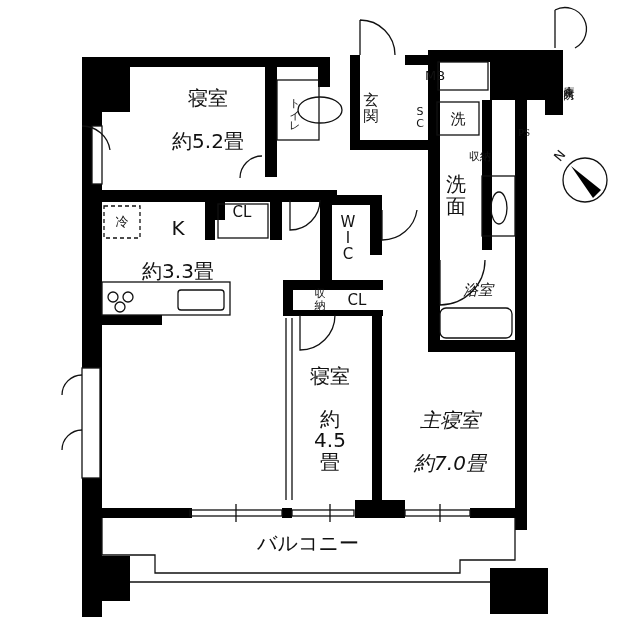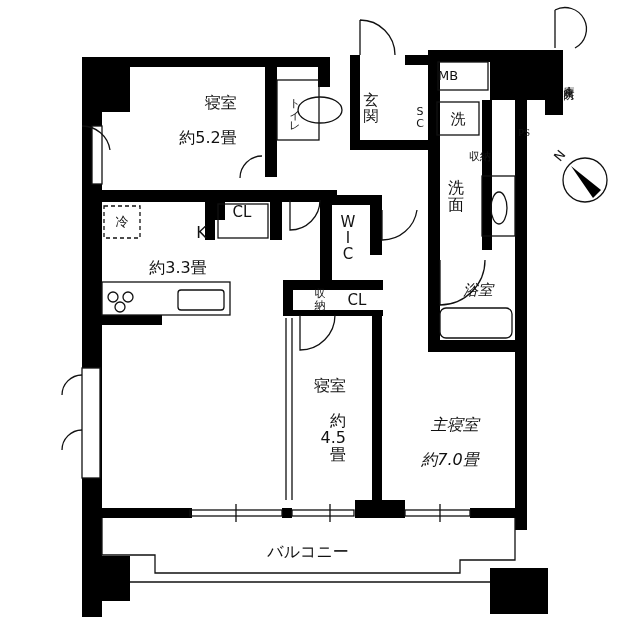--- a/index.html
+++ b/index.html
@@ -1,19 +1,19 @@
 <!DOCTYPE html>
 <html><head>
 <meta charset="utf-8">
 <style>
   html, body { margin: 0; padding: 0; background: #ffffff; }
   body { width: 640px; height: 640px; position: relative; overflow: hidden; font-family: "DejaVu Sans", "Liberation Sans", sans-serif; }
   #plan { position: absolute; left: 0; top: 0; width: 640px; height: 640px; }
   .lbl { position: absolute; color: #111; text-align: center; white-space: pre-line; line-height: 1.08; transform: translate(-50%, -50%); }
-  .lbl-lg { font-size: 16px; text-align: right; }
+  .lbl-lg { font-size: 20px; }
   .lbl-md { font-size: 15px; }
   .lbl-sm { font-size: 13px; }
   .lbl-xs { font-size: 11px; }
   .vert { writing-mode: vertical-rl; text-orientation: upright; letter-spacing: -1px; }
 </style>
 </head>
 <body>
 
 <svg id="plan" viewBox="0 0 640 640" xmlns="http://www.w3.org/2000/svg">
   <g fill="#000">
@@ -142,34 +142,34 @@
 <div class="lbl lbl-lg" style="left:330px;top:420px;">
   <div>寝室</div>
   <div style="white-space:pre-line;">約
 4.5
 畳</div>
 </div>
 <div class="lbl lbl-lg" style="left:450px;top:442px;font-style:italic;">
   <div>主寝室</div>
   <div>約7.0畳</div>
 </div>
-<div class="lbl lbl-lg" style="left:308px;top:544px;margin-top:8px;">バルコニー</div>
+<div class="lbl lbl-lg" style="left:308px;top:544px;">バルコニー</div>
 <div class="lbl lbl-md" style="left:371px;top:108px;">玄
 関</div>
 <div class="lbl lbl-xs vert" style="left:294px;top:108px;">トイレ</div>
 <div class="lbl lbl-lg" style="left:456px;top:196px;">洗
 面</div>
 <div class="lbl lbl-md" style="left:478px;top:290px;font-style:italic;">浴室</div>
 <div class="lbl lbl-md" style="left:348px;top:238px;">W
 I
 C</div>
 
 <div class="lbl lbl-sm" style="left:122px;top:222px;">冷</div>
 <div class="lbl lbl-md" style="left:458px;top:119px;">洗</div>
-<div class="lbl lbl-sm" style="left:448px;top:76px;">MB</div>
+<div class="lbl lbl-sm" style="left:435px;top:76px;">MB</div>
 <div class="lbl lbl-xs" style="left:524px;top:133px;font-family:Liberation Serif, serif;">PS</div>
 <div class="lbl lbl-xs" style="left:420px;top:118px;">S
 C</div>
 <div class="lbl lbl-xs" style="left:480px;top:157px;">収納</div>
 <div class="lbl lbl-xs" style="left:320px;top:300px;">収
 納</div>
 <div class="lbl lbl-md" style="left:242px;top:212px;">CL</div>
 <div class="lbl lbl-md" style="left:357px;top:300px;">CL</div>
 <div class="lbl lbl-xs vert" style="left:568px;top:80px;background:#fff;">防火倉庫</div>
 <div class="lbl lbl-sm" style="left:560px;top:156px;transform:translate(-50%,-50%) rotate(-50deg);">N</div>

